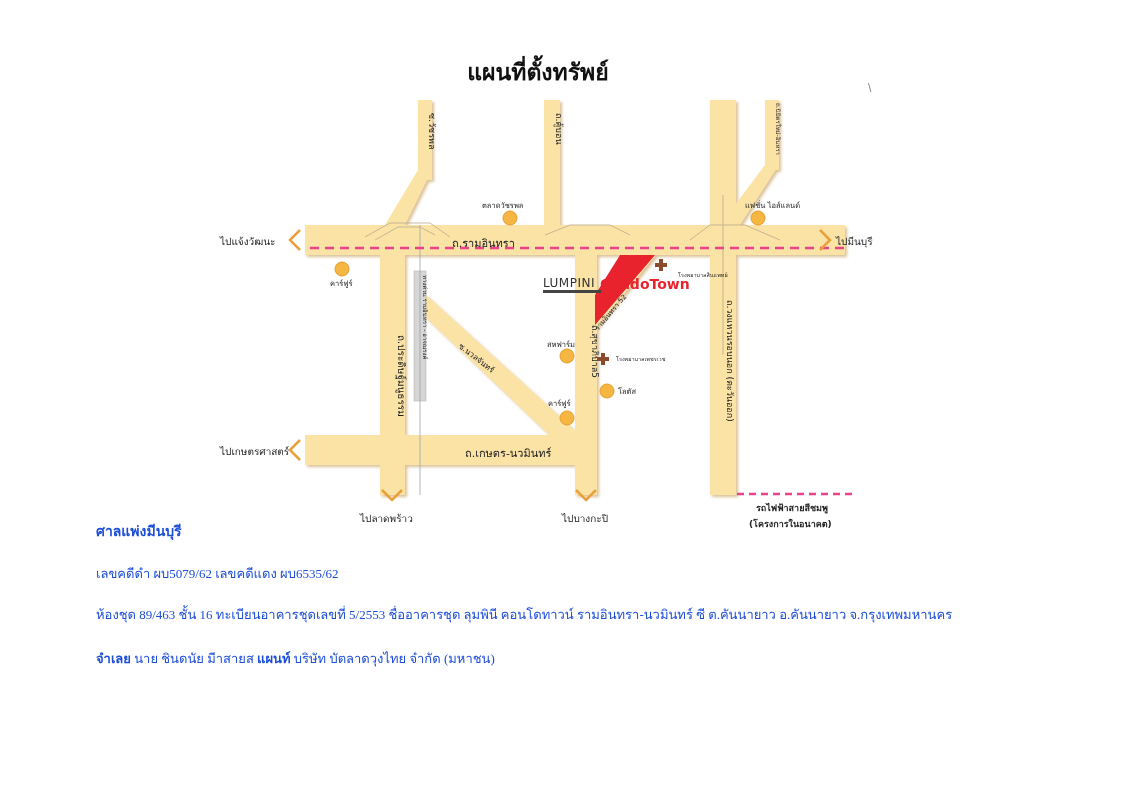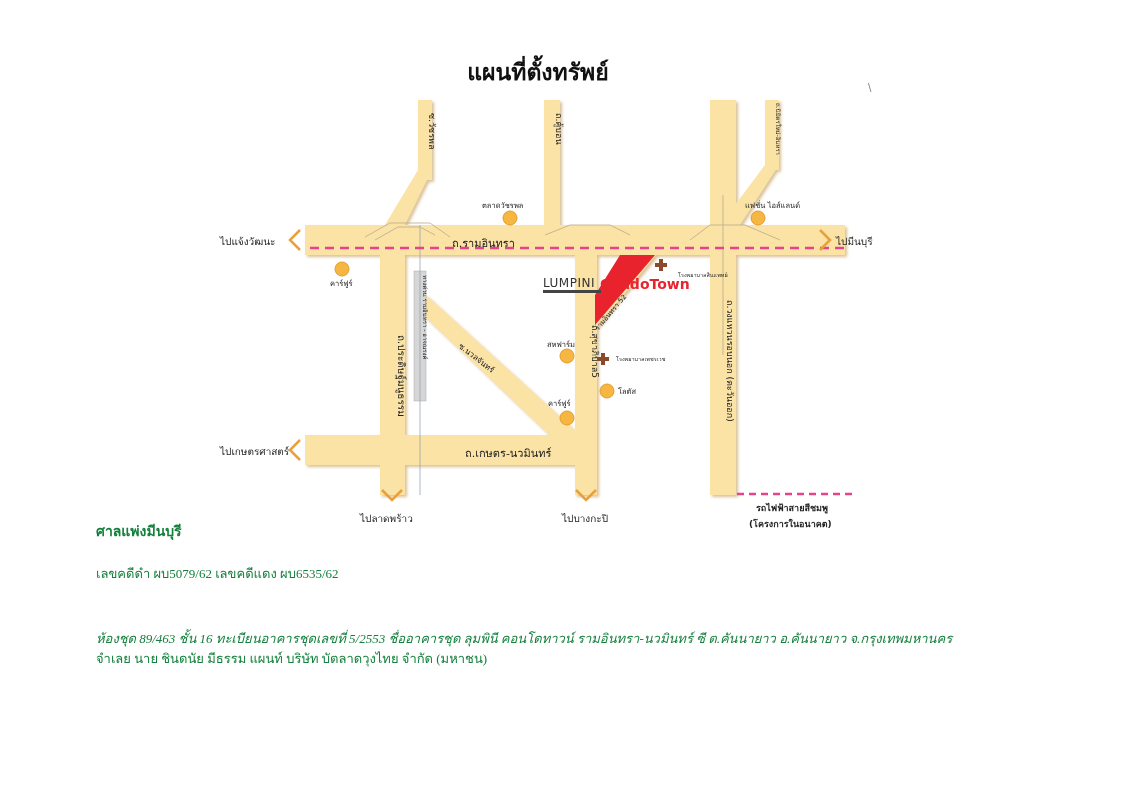--- a/index.html
+++ b/index.html
@@ -1,26 +1,26 @@
 <!DOCTYPE html>
 <html><head>
 <meta charset="utf-8">
 <style>
   html, body { margin:0; padding:0; background:#ffffff; }
   body { width:1132px; height:800px; position:relative; overflow:hidden; font-family:"DejaVu Serif", serif; color:#111; }
   .title { position:absolute; left:0; width:1076px; top:54px; text-align:center; font-family:"Liberation Serif", serif; font-weight:bold; font-size:23px; }
   .map { position:absolute; left:200px; top:85px; width:700px; height:450px; }
   .map svg { width:700px; height:450px; display:block; }
   .map text { font-family:"DejaVu Sans", sans-serif; }
-  .doc { position:absolute; left:96px; font-family:"Liberation Serif", serif; font-size:13px; color:#15803d; white-space:nowrap; }
+  .doc { position:absolute; left:96px; font-family:"Liberation Serif", serif; font-size:13px; color:#1d4ed8; white-space:nowrap; }
   .court { top:520px; font-weight:bold; font-size:14px; }
   .case { top:563px;text-align:center; }
-  .unit { top:628px;font-style:italic; }
+  .unit { top:604px; }
   .parties { top:648px; }
-  .b { font-weight:normal; }
+  .b { font-weight:bold; }
   .mark { position:absolute; left:868px; top:82px; font-size:10px; color:#777; font-family:"DejaVu Sans", sans-serif; }
 </style>
 </head>
 <body>
 
 <div class="title">แผนที่ตั้งทรัพย์</div>
 <div class="mark">\</div>
 
 <div class="map">
   <svg viewBox="0 0 700 450" xmlns="http://www.w3.org/2000/svg">
@@ -129,16 +129,16 @@
     <text x="556" y="426" font-size="9" font-weight="bold" fill="#222">รถไฟฟ้าสายสีชมพู</text>
     <text x="549" y="442" font-size="9" font-weight="bold" fill="#222">(โครงการในอนาคต)</text>
   </svg>
 </div>
 
 <div class="doc court">ศาลแพ่งมีนบุรี</div>
 <div class="doc case">เลขคดีดำ ผบ5079/62 เลขคดีแดง ผบ6535/62</div>
 <div class="doc unit">ห้องชุด 89/463  ชั้น 16   ทะเบียนอาคารชุดเลขที่ 5/2553   ชื่ออาคารชุด ลุมพินี คอนโดทาวน์ รามอินทรา-นวมินทร์ ซี ต.คันนายาว  อ.คันนายาว จ.กรุงเทพมหานคร</div>
 <div class="doc parties">
   <span class="b">จำเลย</span>
-  <span>นาย ชินดนัย มีธรรม</span>
+  <span>นาย ชินดนัย มีาสายส</span>
   <span class="b">แผนท์</span>
   <span>บริษัท บัตลาดวุงไทย จำกัด (มหาชน)</span>
 </div>
 
 </body></html>

